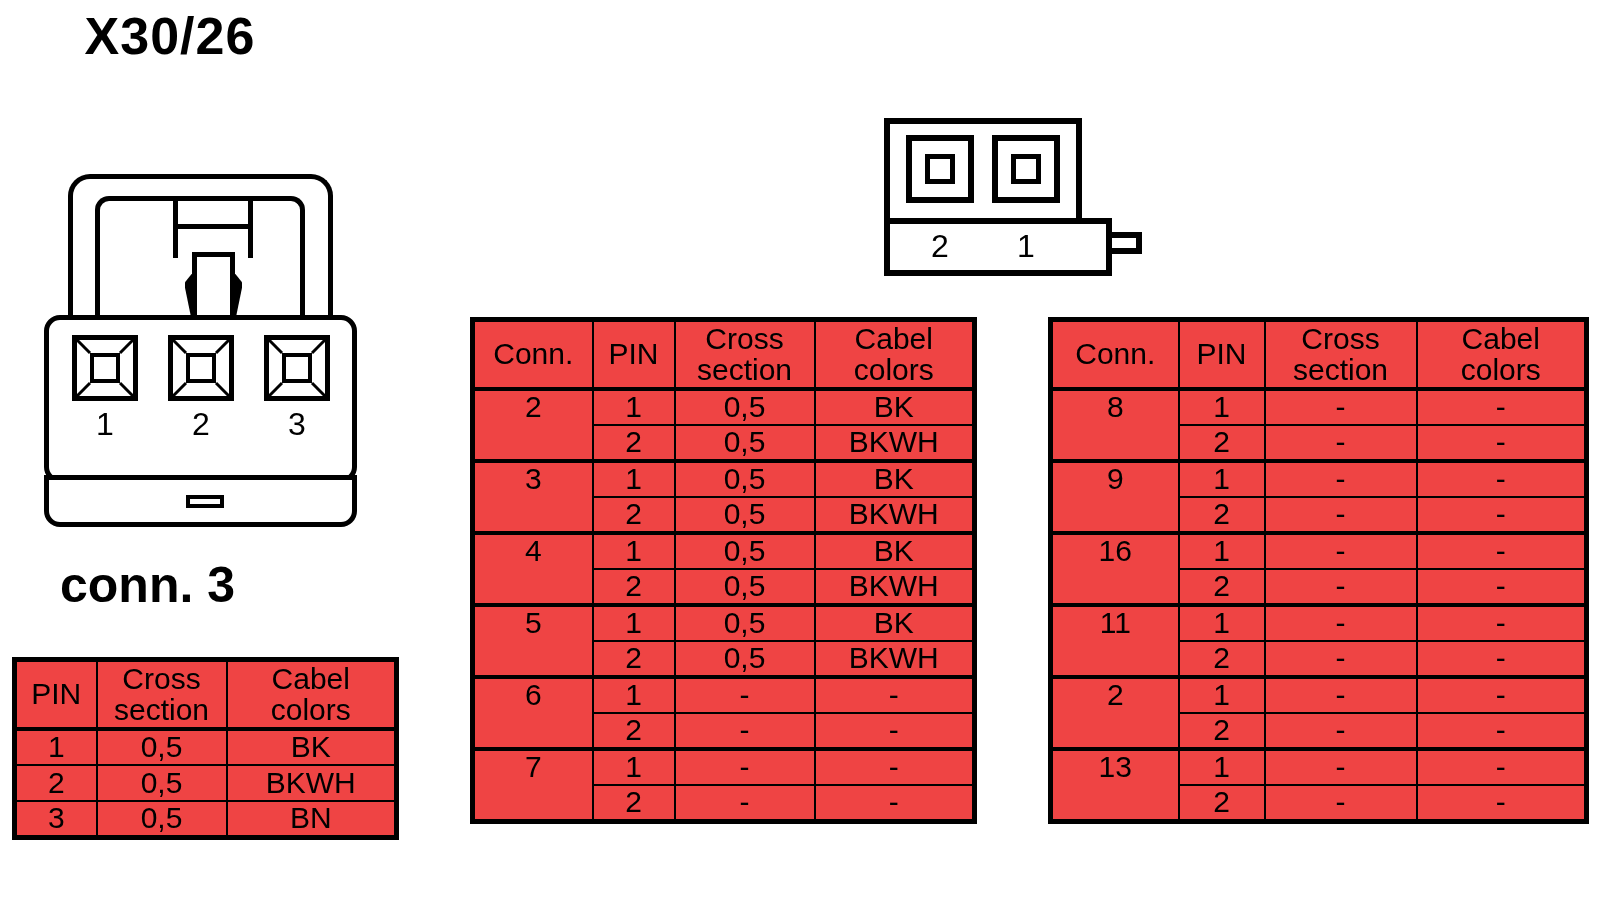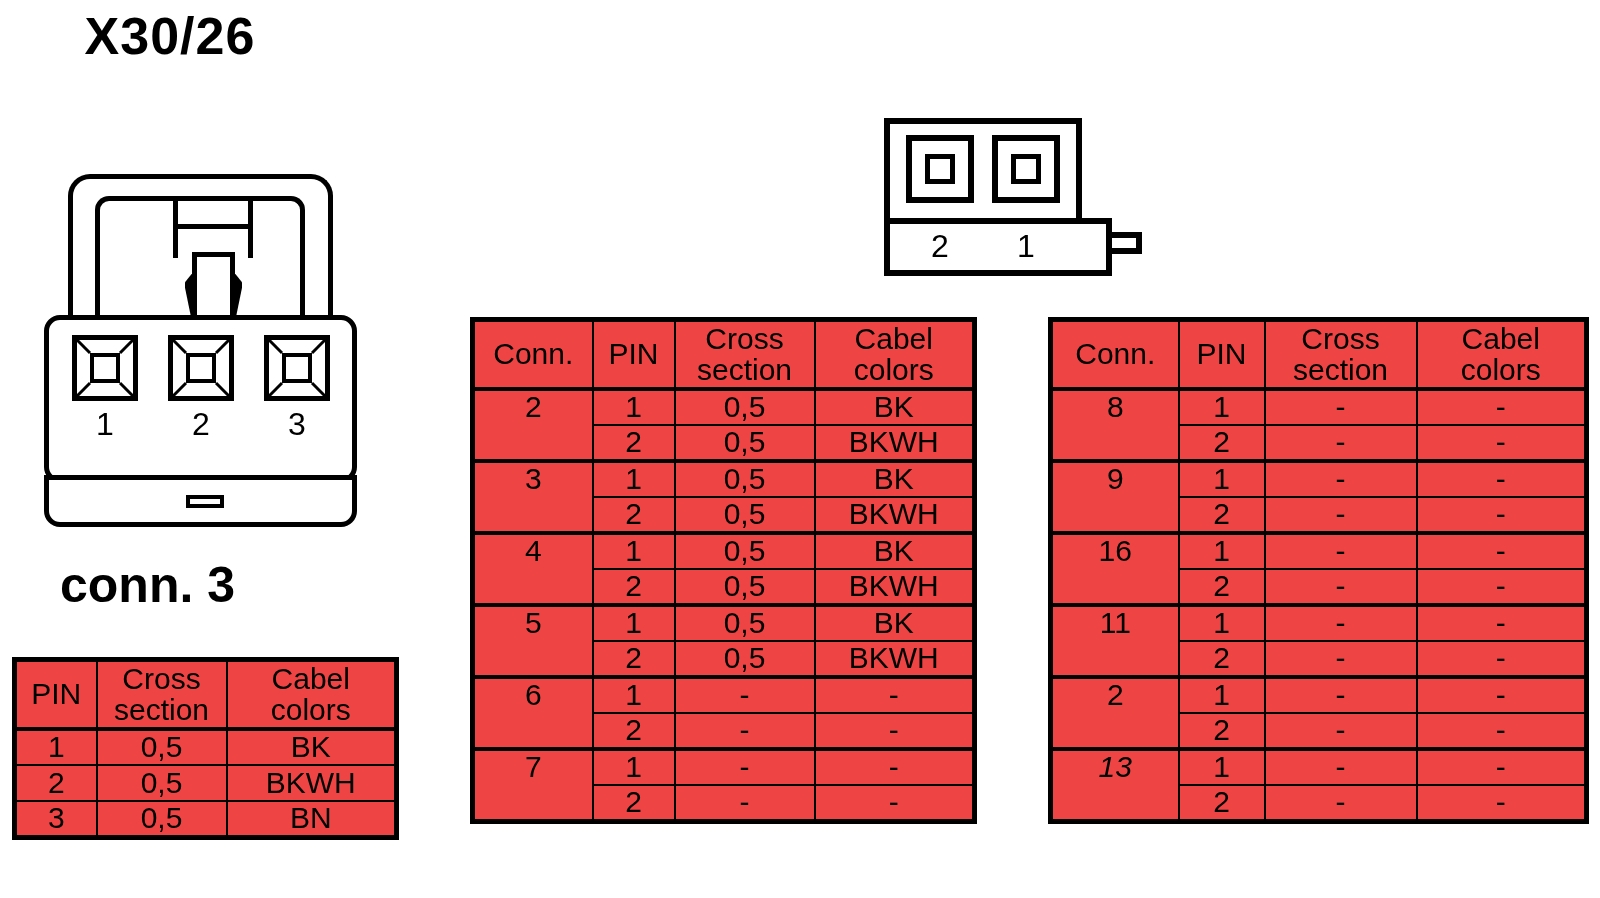--- a/index.html
+++ b/index.html
@@ -346,21 +346,21 @@
         <td class="num pincell">1</td>
         <td class="val csect">-</td>
         <td class="val">-</td>
       </tr>
       <tr>
         <td class="num pincell">2</td>
         <td class="val csect">-</td>
         <td class="val">-</td>
       </tr>
       <tr class="grp">
-        <td class="conncell" rowspan="2" style="vertical-align: top; font-style: italic;">13</td>
+        <td class="conncell" rowspan="2" style="vertical-align: top;">13</td>
         <td class="num pincell">1</td>
         <td class="val csect">-</td>
         <td class="val">-</td>
       </tr>
       <tr>
         <td class="num pincell">2</td>
         <td class="val csect">-</td>
         <td class="val">-</td>
       </tr>
     </tbody>

